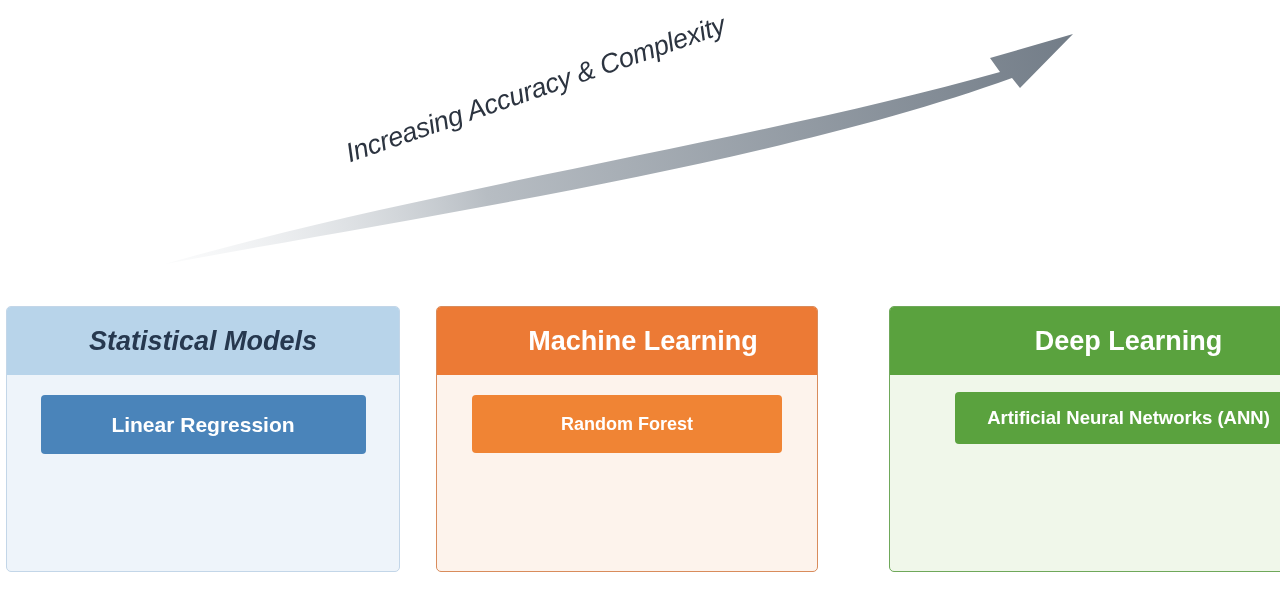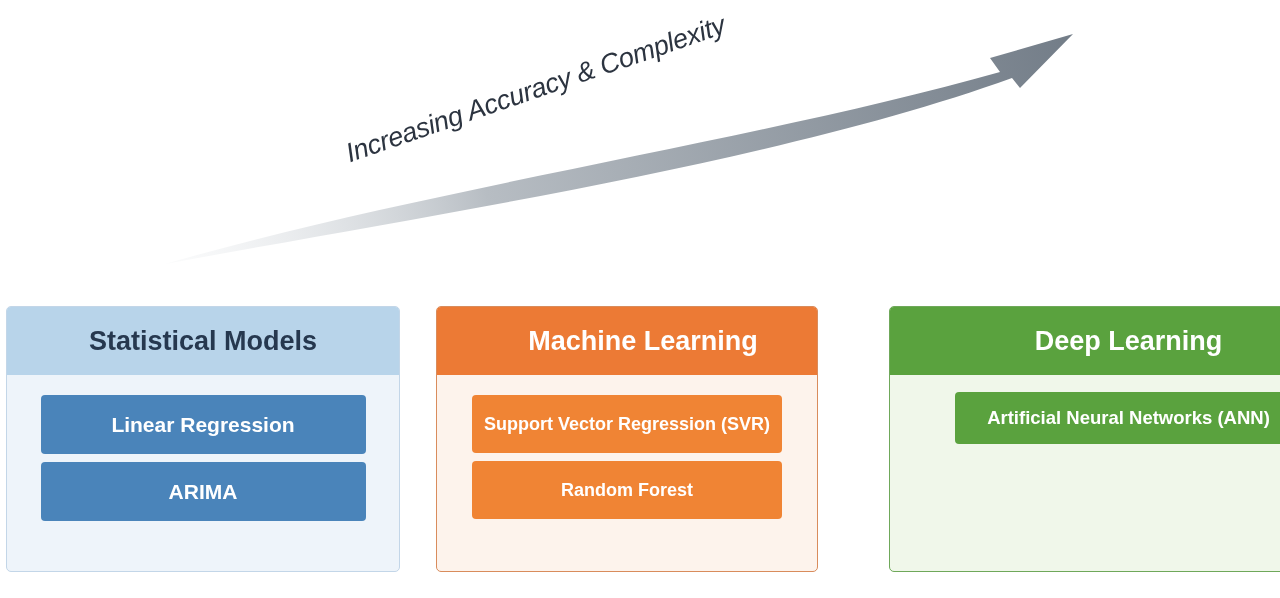--- a/index.html
+++ b/index.html
@@ -23,21 +23,21 @@
     height:68px; display:flex; align-items:center; justify-content:center;
     font-size:27px; font-weight:bold;
   }
   .panel-body { padding-top:20px; }
   .item {
     margin:0 auto 7px auto; border-radius:4px; display:flex; align-items:center; justify-content:center;
     color:#fff; font-weight:bold;
   }
   
   #panel-stat { left:6px; width:394px; border:1px solid #c3d6e8; background:#eef4fa; }
-  #panel-stat .panel-header { background:#b8d4ea; color:#26384f; }
+  #panel-stat .panel-header { background:#b8d4ea; color:#26384f;font-style:italic; }
   #panel-stat .item { width:325px; height:59px; background:#4a84ba; font-size:21px; margin-bottom:8px; }
   #panel-stat .panel-body { padding-top:20px; }
   
   #panel-ml { left:436px; width:382px; border:1px solid #d98c5c; background:#fdf3ec; }
   #panel-ml .panel-header { background:#ec7a35; color:#fff;padding-left:32px; }
   #panel-ml .item { width:310px; height:58px; background:#f08434; font-size:18px; margin-bottom:8px; }
   #panel-ml .panel-body { padding-top:20px; }
   
   #panel-dl { left:889px; width:479px; border:1px solid #6fa85a; background:#f0f7ea; }
   #panel-dl .panel-header { background:#5aa23e; color:#fff; }
@@ -56,28 +56,26 @@
     </linearGradient>
   </defs>
   <path d="M165 264 C 420 190, 760 140, 1000 72 L 990 58 L 1073 34 L 1020 88 L 1012 78 C 780 162, 430 215, 165 264 Z" fill="url(#arrowGrad)"></path>
 </svg>
 <div class="arrow-label">Increasing Accuracy &amp; Complexity</div>
 
 <div class="panel" id="panel-stat">
   <div class="panel-header">Statistical Models</div>
   <div class="panel-body">
     <div class="item">Linear Regression</div>
-    <div class="item">ARIMA</div>
   </div>
 </div>
 
 <div class="panel" id="panel-ml">
   <div class="panel-header">Machine Learning</div>
   <div class="panel-body">
-    <div class="item">Support Vector Regression (SVR)</div>
     <div class="item">Random Forest</div>
   </div>
 </div>
 
 <div class="panel" id="panel-dl">
   <div class="panel-header">Deep Learning</div>
   <div class="panel-body">
     <div class="item">Artificial Neural Networks (ANN)</div>
   </div>
 </div>

